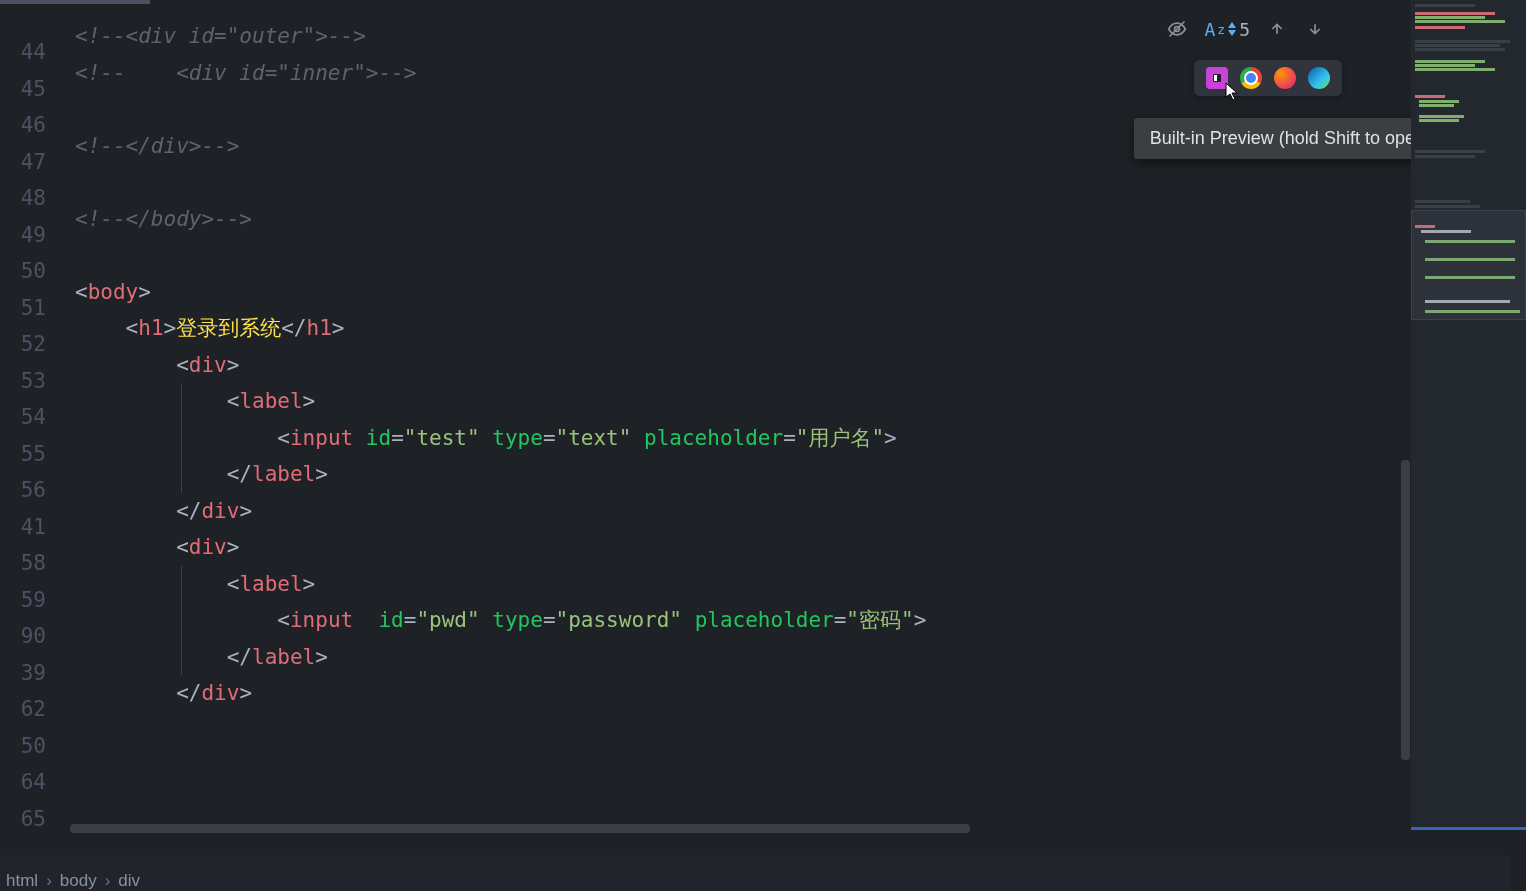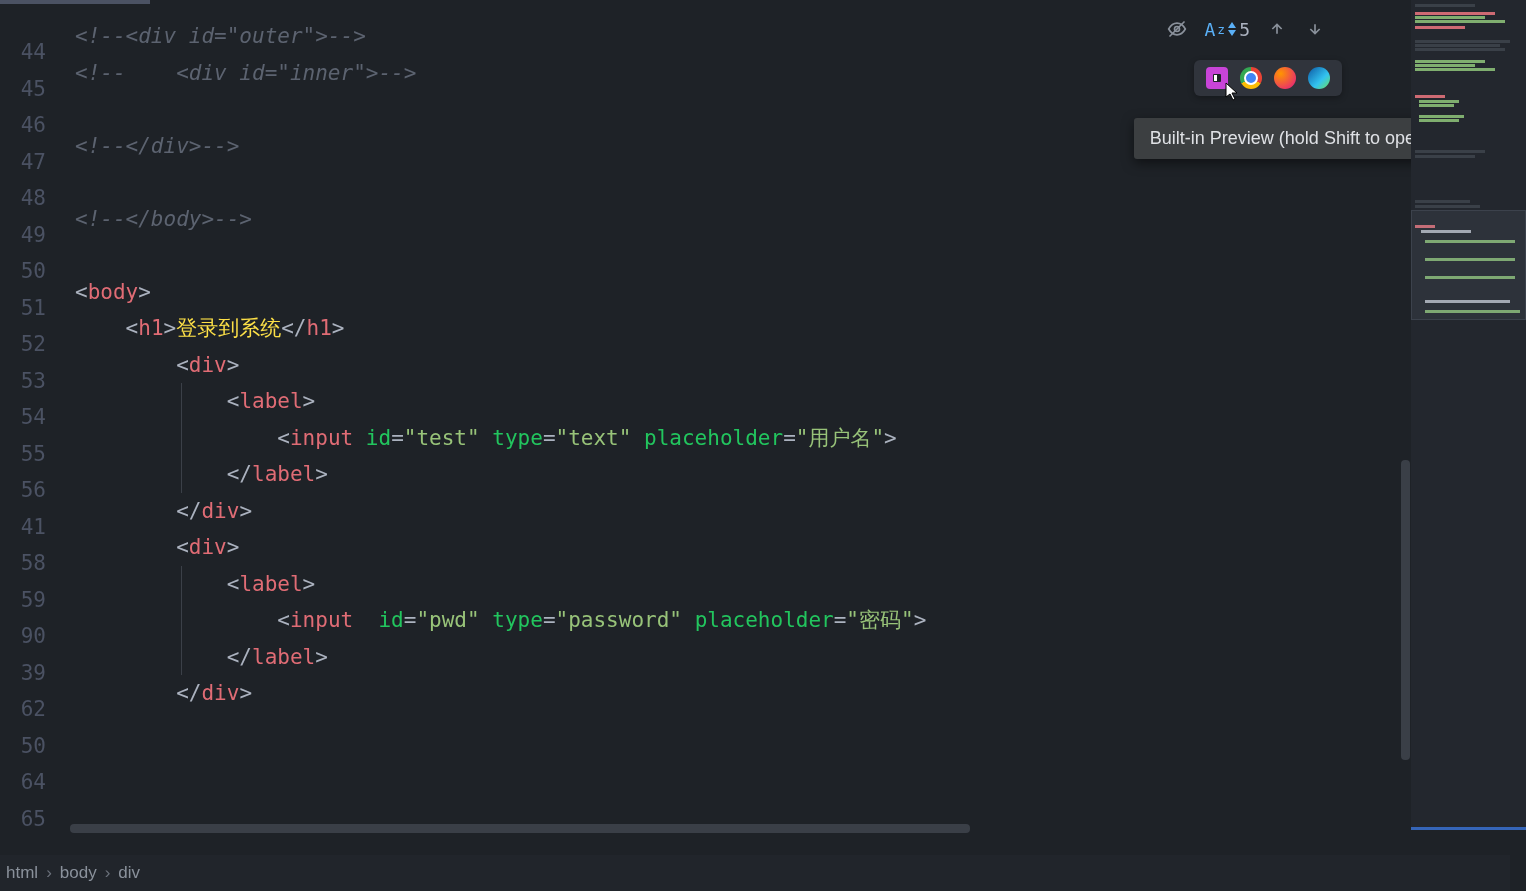--- a/index.html
+++ b/index.html
@@ -165,21 +165,21 @@
 
 .breadcrumb {
   position: absolute;
   bottom: 0;
   left: 0;
   right: 16px;
   height: 36px;
   background: #21252b;
   color: #8a919b;
   display: flex;
-  align-items: center;
+  align-items: flex-end;
   padding-left: 6px;
   font-family: -apple-system, "Segoe UI", sans-serif;
   font-size: 17px;
   gap: 8px;
 }
 .bc-sep { color: #6b717b; }
 </style>
 </head>
 <body>
 

